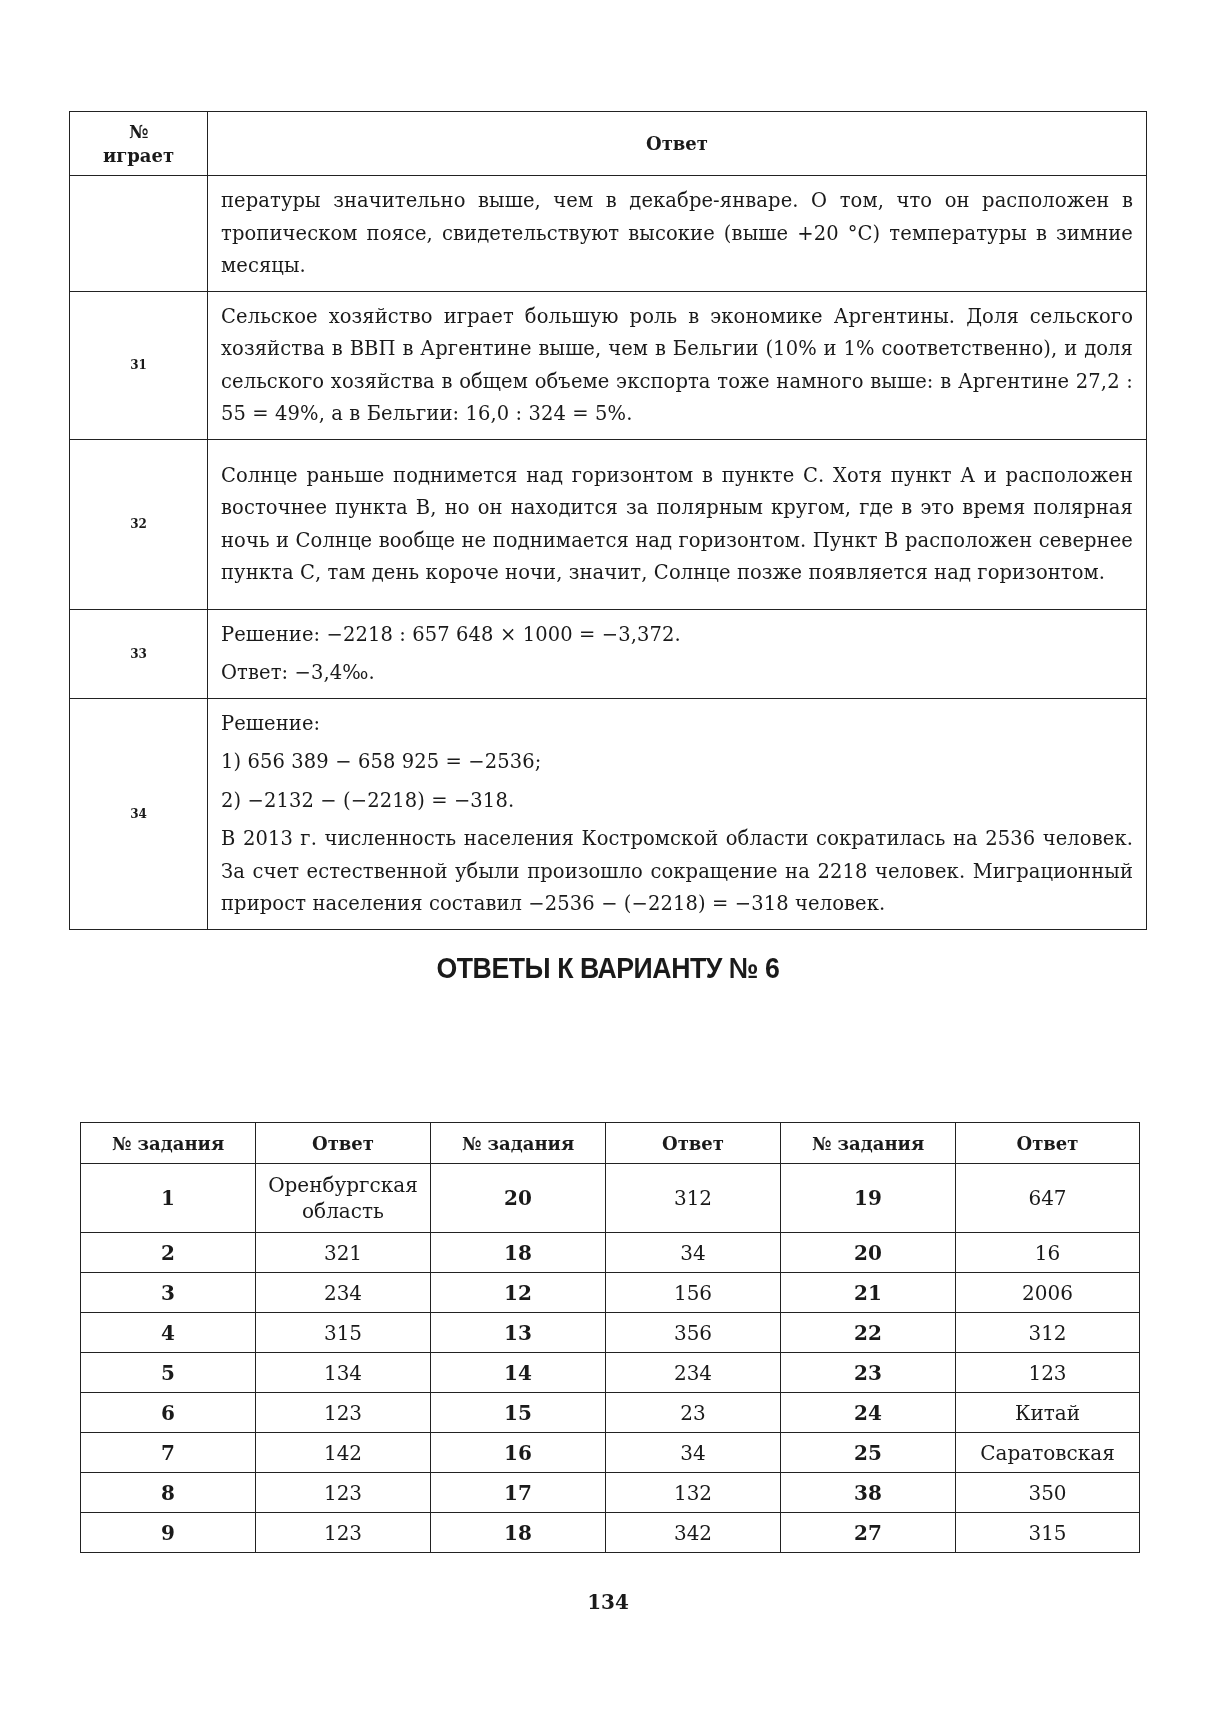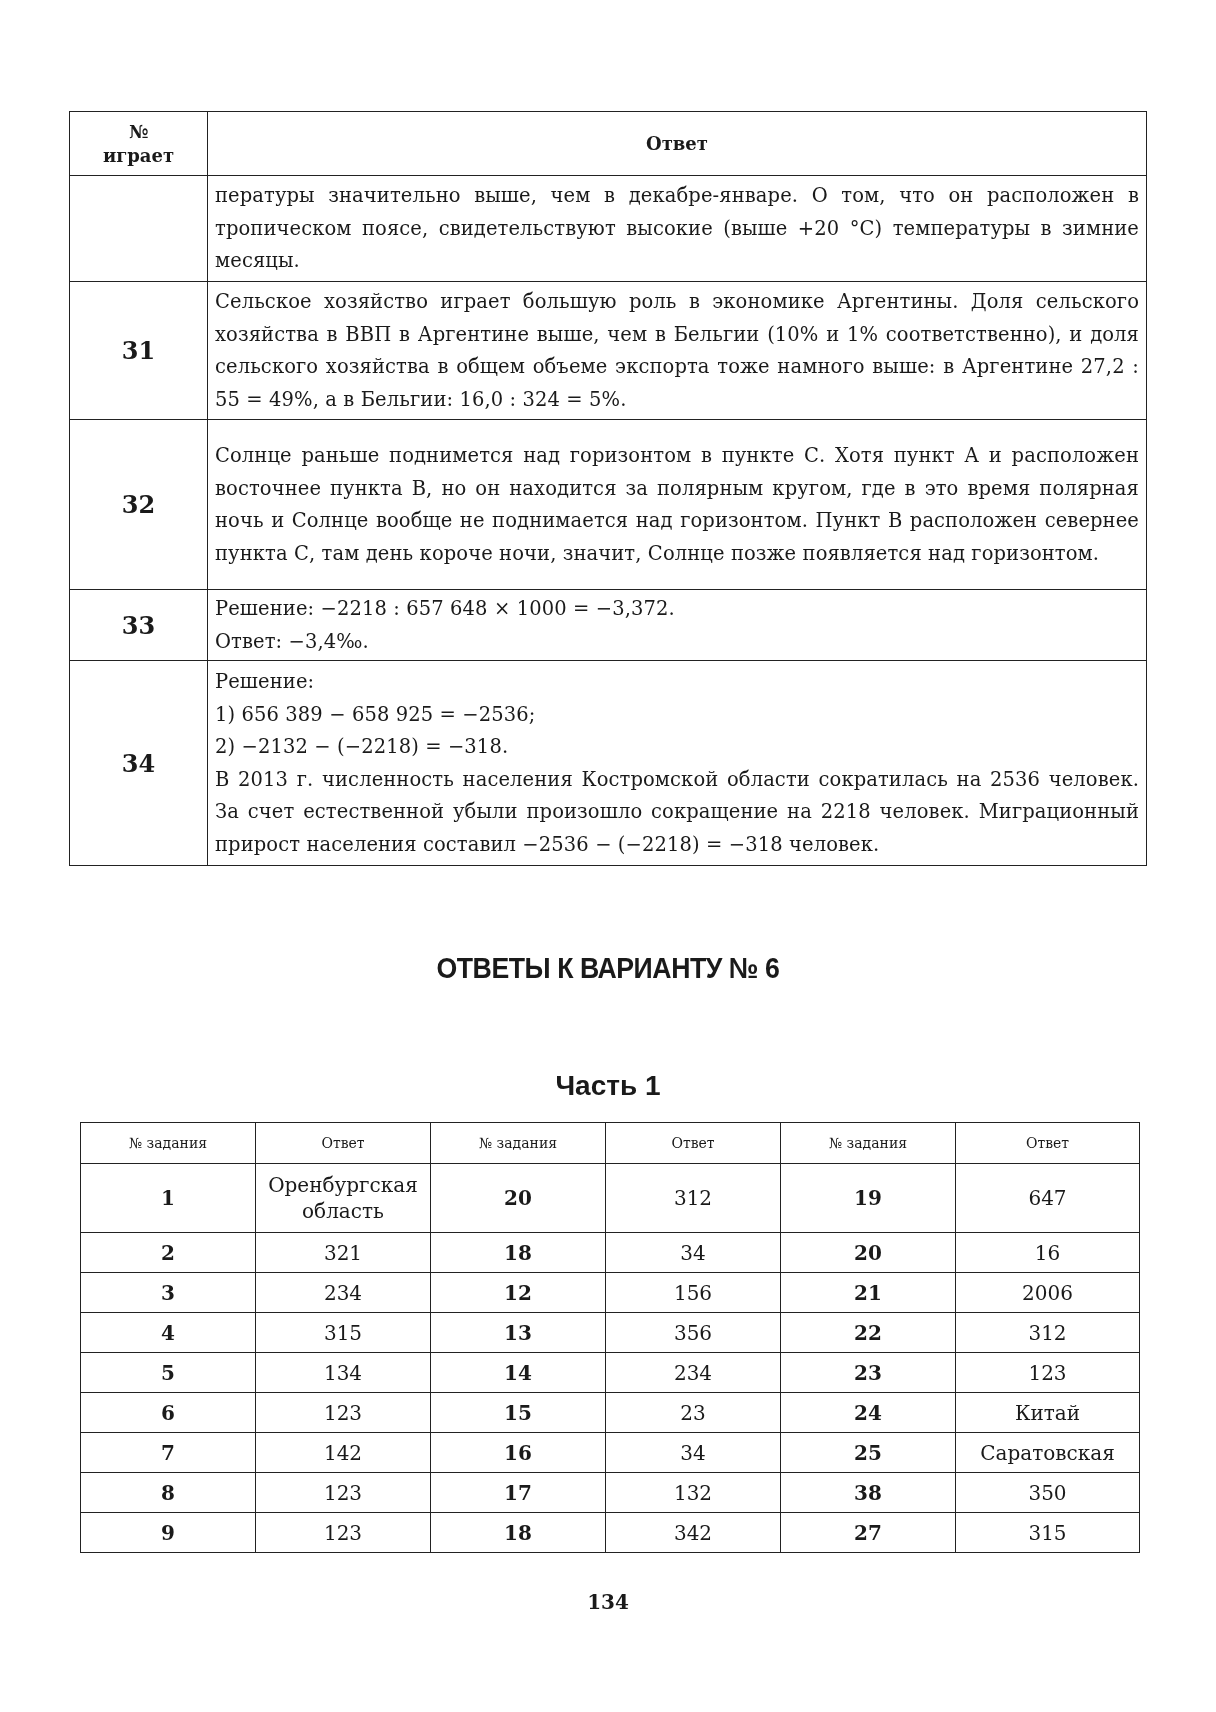--- a/index.html
+++ b/index.html
@@ -39,33 +39,33 @@
     table.answers th {
       height: 63px;
       font-size: 18px;
       font-weight: bold;
       text-align: center;
       line-height: 24px;
       padding: 0;
     }
     table.answers td.num {
       text-align: center;
-      font-size: 24px;
+      font-size: 12px;
       font-weight: bold;
       padding: 0;
     }
     table.answers td.ans {
       font-size: 19.5px;
       line-height: 32.5px;
       padding: 3px 7px 2px 7px;
       text-align: justify;
       letter-spacing: 0.1px;
     }
     .ans p {
-      margin: 0;
+      margin: 6px;
     }
 
     
     .section-title {
       position: absolute;
       left: 0;
       width: 1216px;
       top: 952px;
       text-align: center;
       font-family: "Liberation Sans", "DejaVu Sans", sans-serif;
@@ -98,22 +98,22 @@
     table.grid col.a { width: 175px; }
     table.grid col.a-last { width: 184px; }
     table.grid th, table.grid td {
       border: 1.5px solid #222;
       text-align: center;
       vertical-align: middle;
       padding: 0;
     }
     table.grid th {
       height: 40px;
-      font-size: 14px;
-      font-weight: normal;
+      font-size: 18px;
+      font-weight: bold;
     }
     table.grid td {
       height: 39px;
       font-size: 20px;
       line-height: 26px;
     }
     table.grid tr.tall td {
       height: 68px;
     }
     table.grid td.num {
@@ -181,21 +181,20 @@
           <p>Решение:</p>
           <p>1) 656 389 − 658 925 = −2536;</p>
           <p>2) −2132 − (−2218) = −318.</p>
           <p>В 2013 г. численность населения Костромской области сократилась на 2536 человек. За счет естественной убыли произошло сокращение на 2218 человек. Миграционный прирост населения составил −2536 − (−2218) = −318 человек.</p>
         </td>
       </tr>
     </tbody>
   </table>
 
   <div class="section-title">ОТВЕТЫ К ВАРИАНТУ № 6</div>
-  <div class="part-title">Часть 1</div>
 
   <table class="grid">
     <colgroup>
       <col class="n">
         <col class="a">
       <col class="n">
         <col class="a">
       <col class="n">
         <col class="a-last">
     </colgroup>

